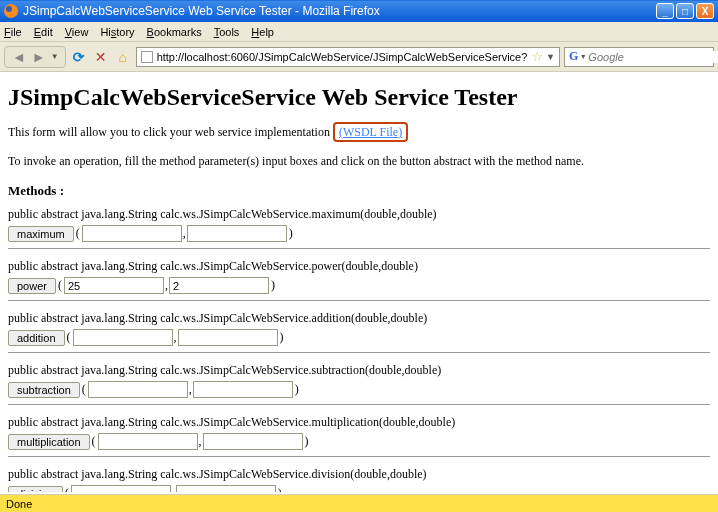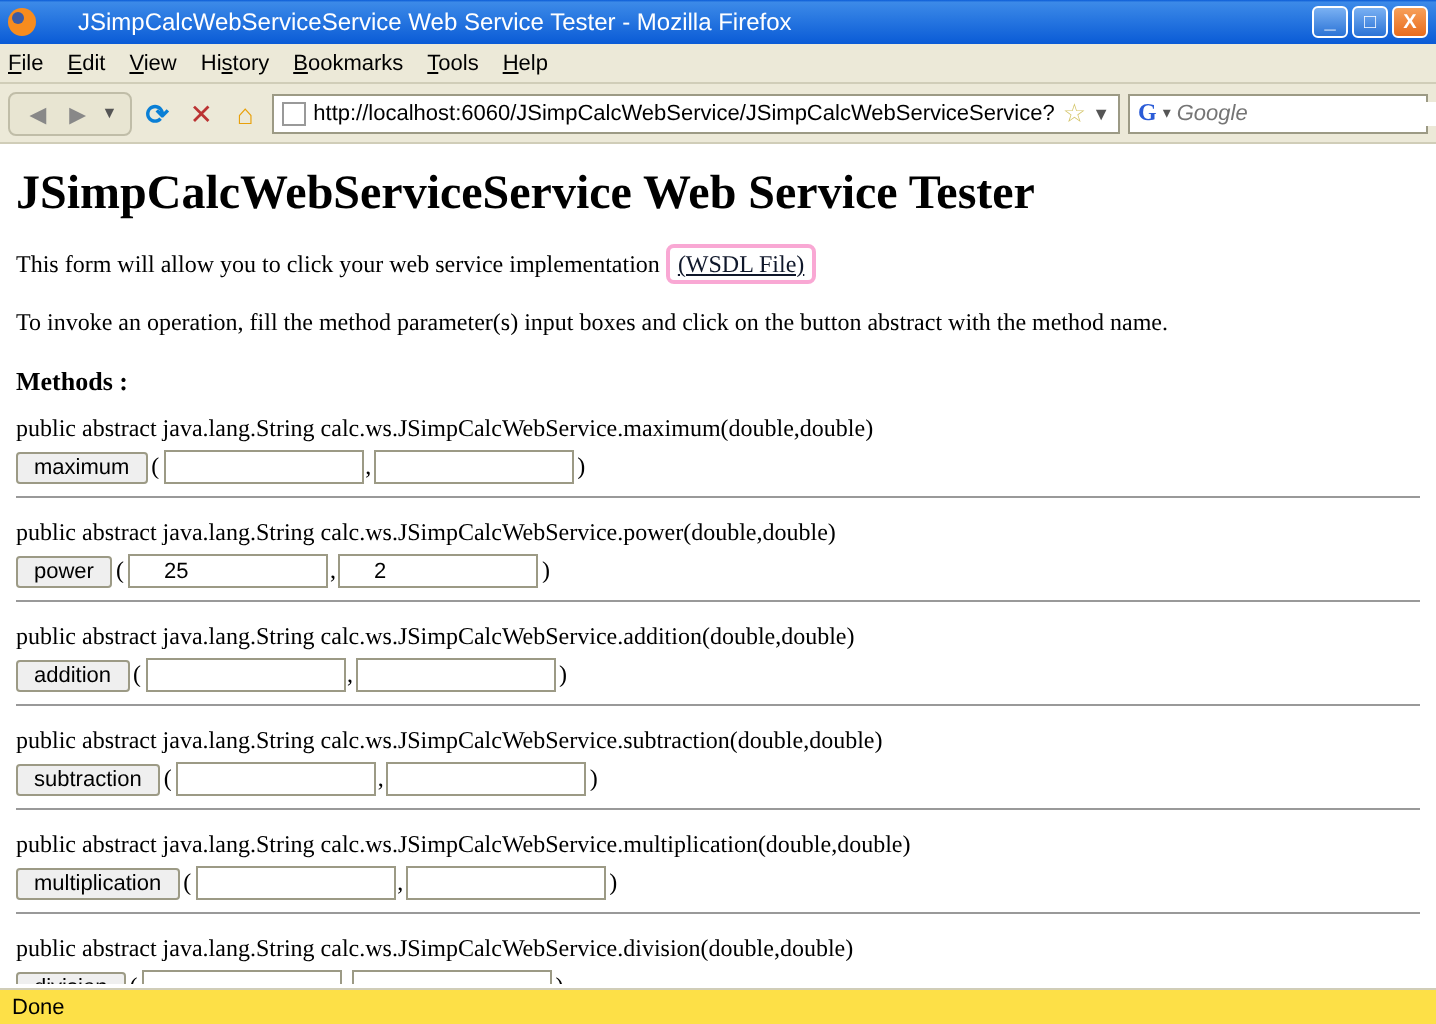--- a/index.html
+++ b/index.html
@@ -1,19 +1,19 @@
 <!DOCTYPE html>
 <html><head>
 <meta charset="utf-8">
 <style>
 * { margin: 0; padding: 0; box-sizing: border-box; }
 body { font-family: Arial, sans-serif; font-size: 11px; background: #fff; width: 718px; height: 512px; overflow: hidden; }
 
 
-.titlebar { background: linear-gradient(to bottom, #0a5bd6, #3c8ae8 5%, #0a5bd6); height: 22px; display: flex; align-items: center; padding: 0 4px; color: #fff; font-size: 12px; gap: 16px; }
+.titlebar { background: linear-gradient(to bottom, #0a5bd6, #3c8ae8 5%, #0a5bd6); height: 22px; display: flex; align-items: center; padding: 0 4px; color: #fff; font-size: 12px; }
 .titlebar .ff-icon { width: 14px; height: 14px; background: #f78c1e; border-radius: 50%; margin-right: 5px; position: relative; }
 .titlebar .ff-icon::after { content: ""; position: absolute; top: 2px; left: 2px; width: 6px; height: 6px; background: #3b5ba5; border-radius: 50%; }
 .titlebar .title-text { flex: 1; }
 .win-btns { display: flex; gap: 2px; }
 .win-btn { width: 18px; height: 16px; border: 1px solid #fff; background: linear-gradient(to bottom, #7ab1f3, #2b73d6); border-radius: 3px; display: flex; align-items: center; justify-content: center; color: #fff; font-size: 10px; font-weight: bold; cursor: pointer; }
 .win-btn.close { background: linear-gradient(to bottom, #f7a05a, #e86c1e); }
 
 
 .menubar { background: #ece9d8; height: 20px; display: flex; align-items: center; padding: 0 4px; border-bottom: 1px solid #d0cdb8; font-size: 11px; }
 .menubar span { margin-right: 12px; cursor: pointer; }
@@ -40,29 +40,29 @@
 .search-bar input { flex: 1; border: none; outline: none; font-size: 11px; color: #999; font-style: italic; }
 
 
 .content { background: #fff; padding: 4px 8px; height: 420px; overflow: auto; font-family: "Times New Roman", serif; }
 .content::-webkit-scrollbar { width: 16px; }
 .content::-webkit-scrollbar-track { background: #ece9d8; border-left: 1px solid #d0cdb8; }
 .content::-webkit-scrollbar-thumb { background: #c8c5b0; border: 1px solid #9c9a85; }
 .content::-webkit-scrollbar-button { background: #ece9d8; border: 1px solid #9c9a85; height: 16px; }
 h1 { font-size: 24px; font-weight: bold; margin: 8px 0 14px; font-family: Liberation Serif, serif; }
 .intro { font-size: 12px; margin-bottom: 8px; }
-.wsdl-link { color: #0f172a; text-decoration: underline; border: 2px solid #f9a8d4; border-radius: 4px; padding: 1px 4px; cursor: pointer; }
+.wsdl-link { color: #3b82f6; text-decoration: underline; border: 2px solid #c2410c; border-radius: 4px; padding: 1px 4px; cursor: pointer; }
 .instruct { font-size: 12px; margin: 14px 0; }
 h3 { font-size: 13px; font-weight: bold; margin: 10px 0 8px; }
 .method { margin-bottom: 2px; }
 .sig { font-size: 12px; margin-bottom: 3px; }
 .method-row { display: flex; align-items: center; gap: 0; margin-bottom: 4px; }
 .method-row button { font-family: Arial, sans-serif; font-size: 11px; padding: 1px 8px; background: #efefef; border: 1px solid #9c9a85; border-radius: 2px; cursor: pointer; }
 .method-row .paren { font-family: "Times New Roman", serif; font-size: 12px; margin: 0 2px; }
-.method-row input { font-size: 11px; padding: 1px 17px; border: 1px solid #9c9a85; width: 100px; height: 17px; }
+.method-row input { font-size: 11px; padding: 1px 3px; border: 1px solid #9c9a85; width: 100px; height: 17px; }
 .method-row .comma { font-family: "Times New Roman", serif; font-size: 12px; margin: 0 1px; }
 hr { border: none; border-top: 1px solid #999; margin: 6px 0 10px; }
 
 
 .statusbar { position: absolute; bottom: 0; left: 0; right: 0; background: #fde047; height: 18px; border-top: 1px solid #d0cdb8; padding: 1px 6px; font-size: 11px; display: flex; align-items: center; }
 </style>
 </head>
 <body>
 
 <div class="titlebar">

